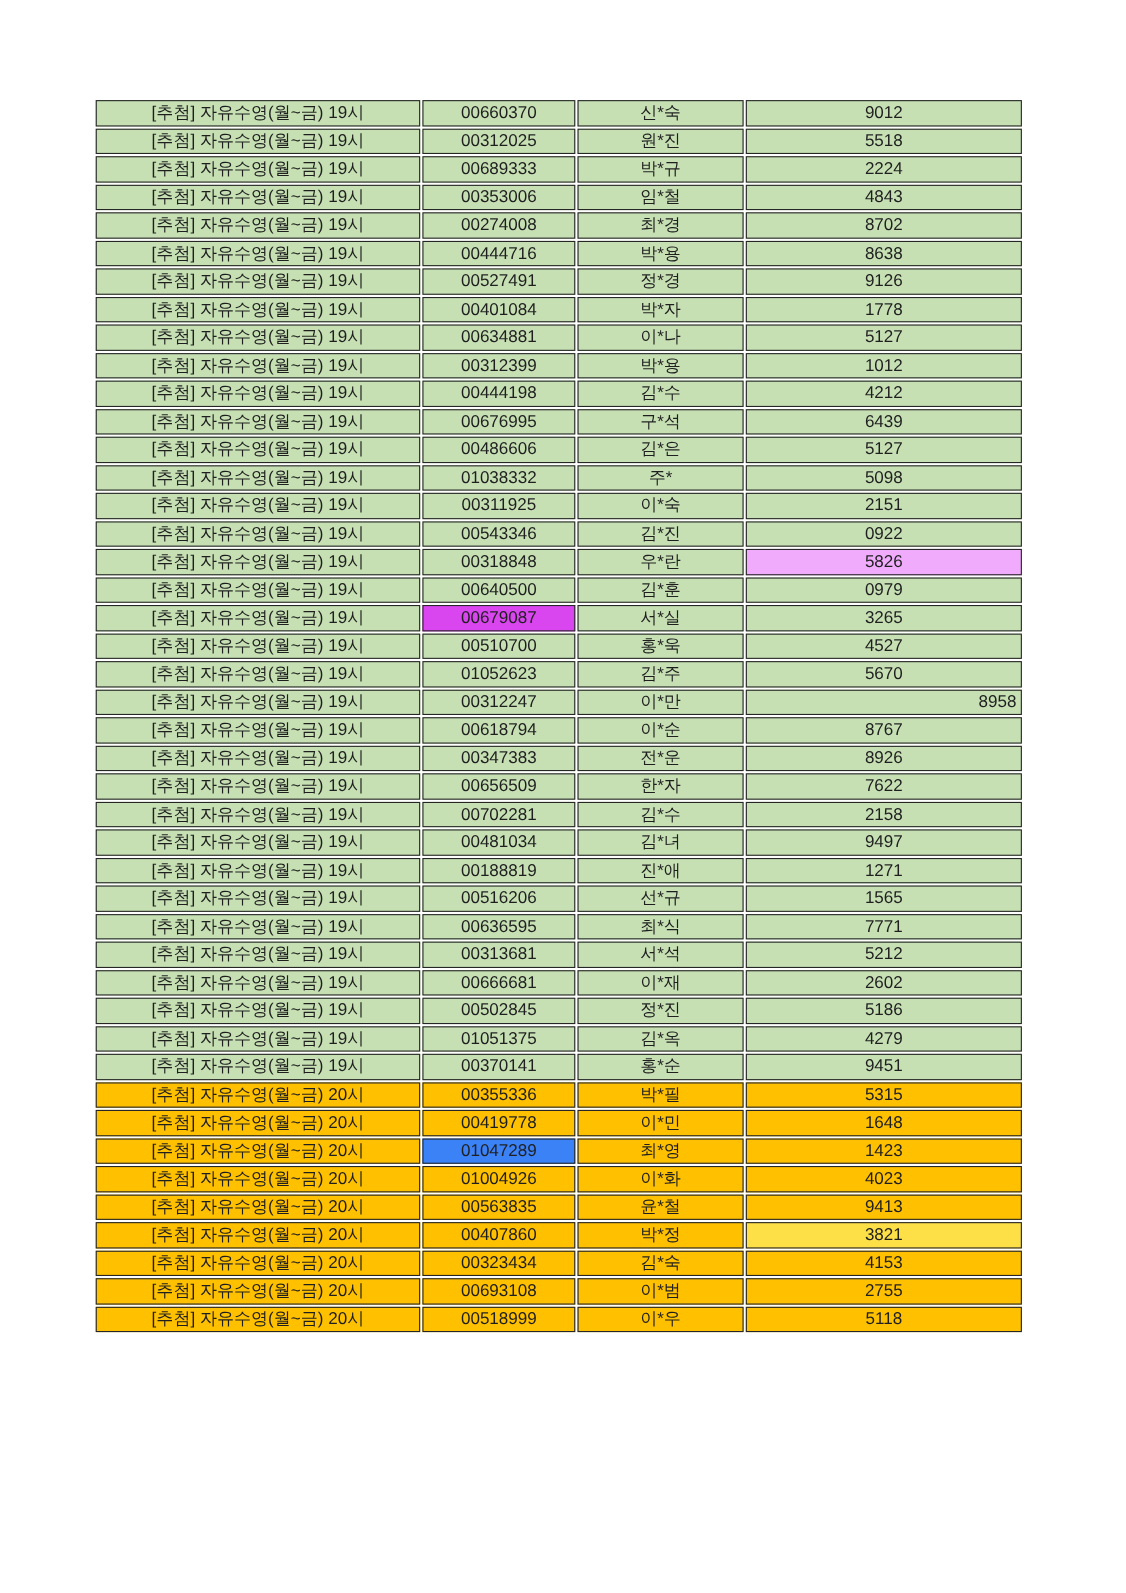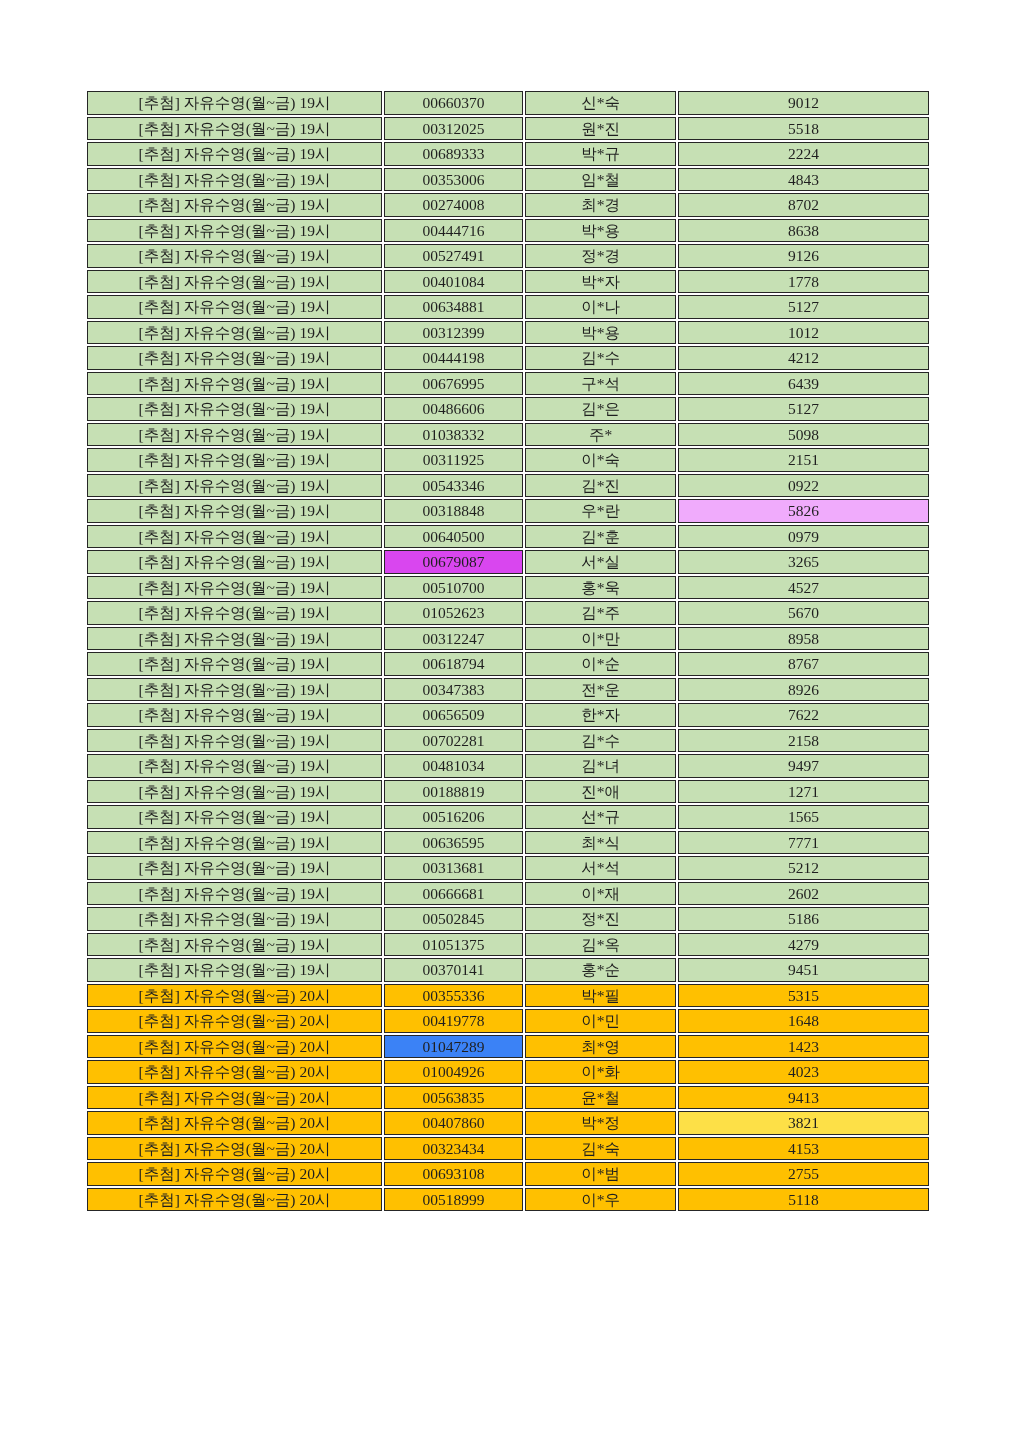--- a/index.html
+++ b/index.html
@@ -24,21 +24,20 @@
   }
   .sheet {
     position: absolute;
     left: 85px;
     top: 89px;
   }
   table.results {
     border-collapse: separate;
     border-spacing: 2px;
     table-layout: fixed;
-    font-family: Liberation Serif, serif;
   }
   table.results td {
     border: 1.5px solid var(--border-color);
     height: 23.5px;
     padding: 0 4px;
     text-align: center;
     vertical-align: middle;
     font-size: 15.5px;
     line-height: 1;
     color: var(--text-color);
@@ -186,21 +185,21 @@
           <tr>
             <td style="background: rgb(198, 224, 180);">[추첨] 자유수영(월~금) 19시</td>
             <td style="background: rgb(198, 224, 180);">01052623</td>
             <td style="background: rgb(198, 224, 180);">김*주</td>
             <td style="background: rgb(198, 224, 180);">5670</td>
           </tr>
           <tr>
             <td style="background: rgb(198, 224, 180);">[추첨] 자유수영(월~금) 19시</td>
             <td style="background: rgb(198, 224, 180);">00312247</td>
             <td style="background: rgb(198, 224, 180);">이*만</td>
-            <td style="background: rgb(198, 224, 180);">8958</td>
+            <td style="background: rgb(198, 224, 180); text-align: right;">8958</td>
           </tr>
           <tr>
             <td style="background: rgb(198, 224, 180);">[추첨] 자유수영(월~금) 19시</td>
             <td style="background: rgb(198, 224, 180);">00618794</td>
             <td style="background: rgb(198, 224, 180);">이*순</td>
             <td style="background: rgb(198, 224, 180);">8767</td>
           </tr>
           <tr>
             <td style="background: rgb(198, 224, 180);">[추첨] 자유수영(월~금) 19시</td>
             <td style="background: rgb(198, 224, 180);">00347383</td>

